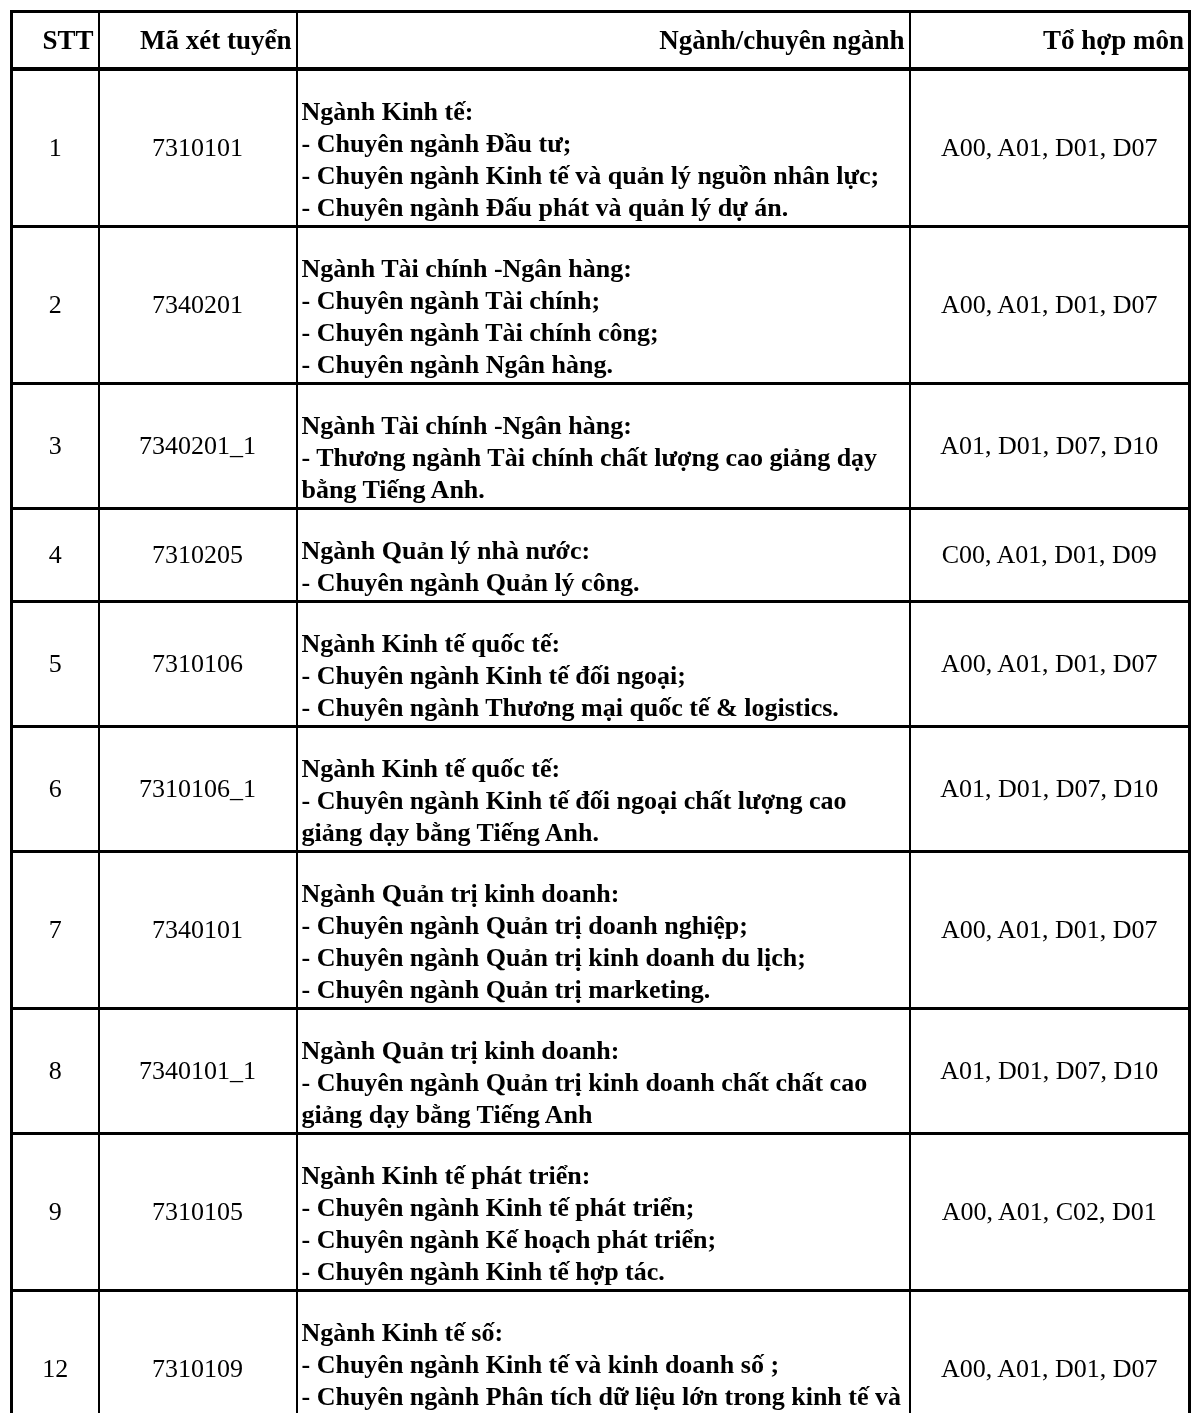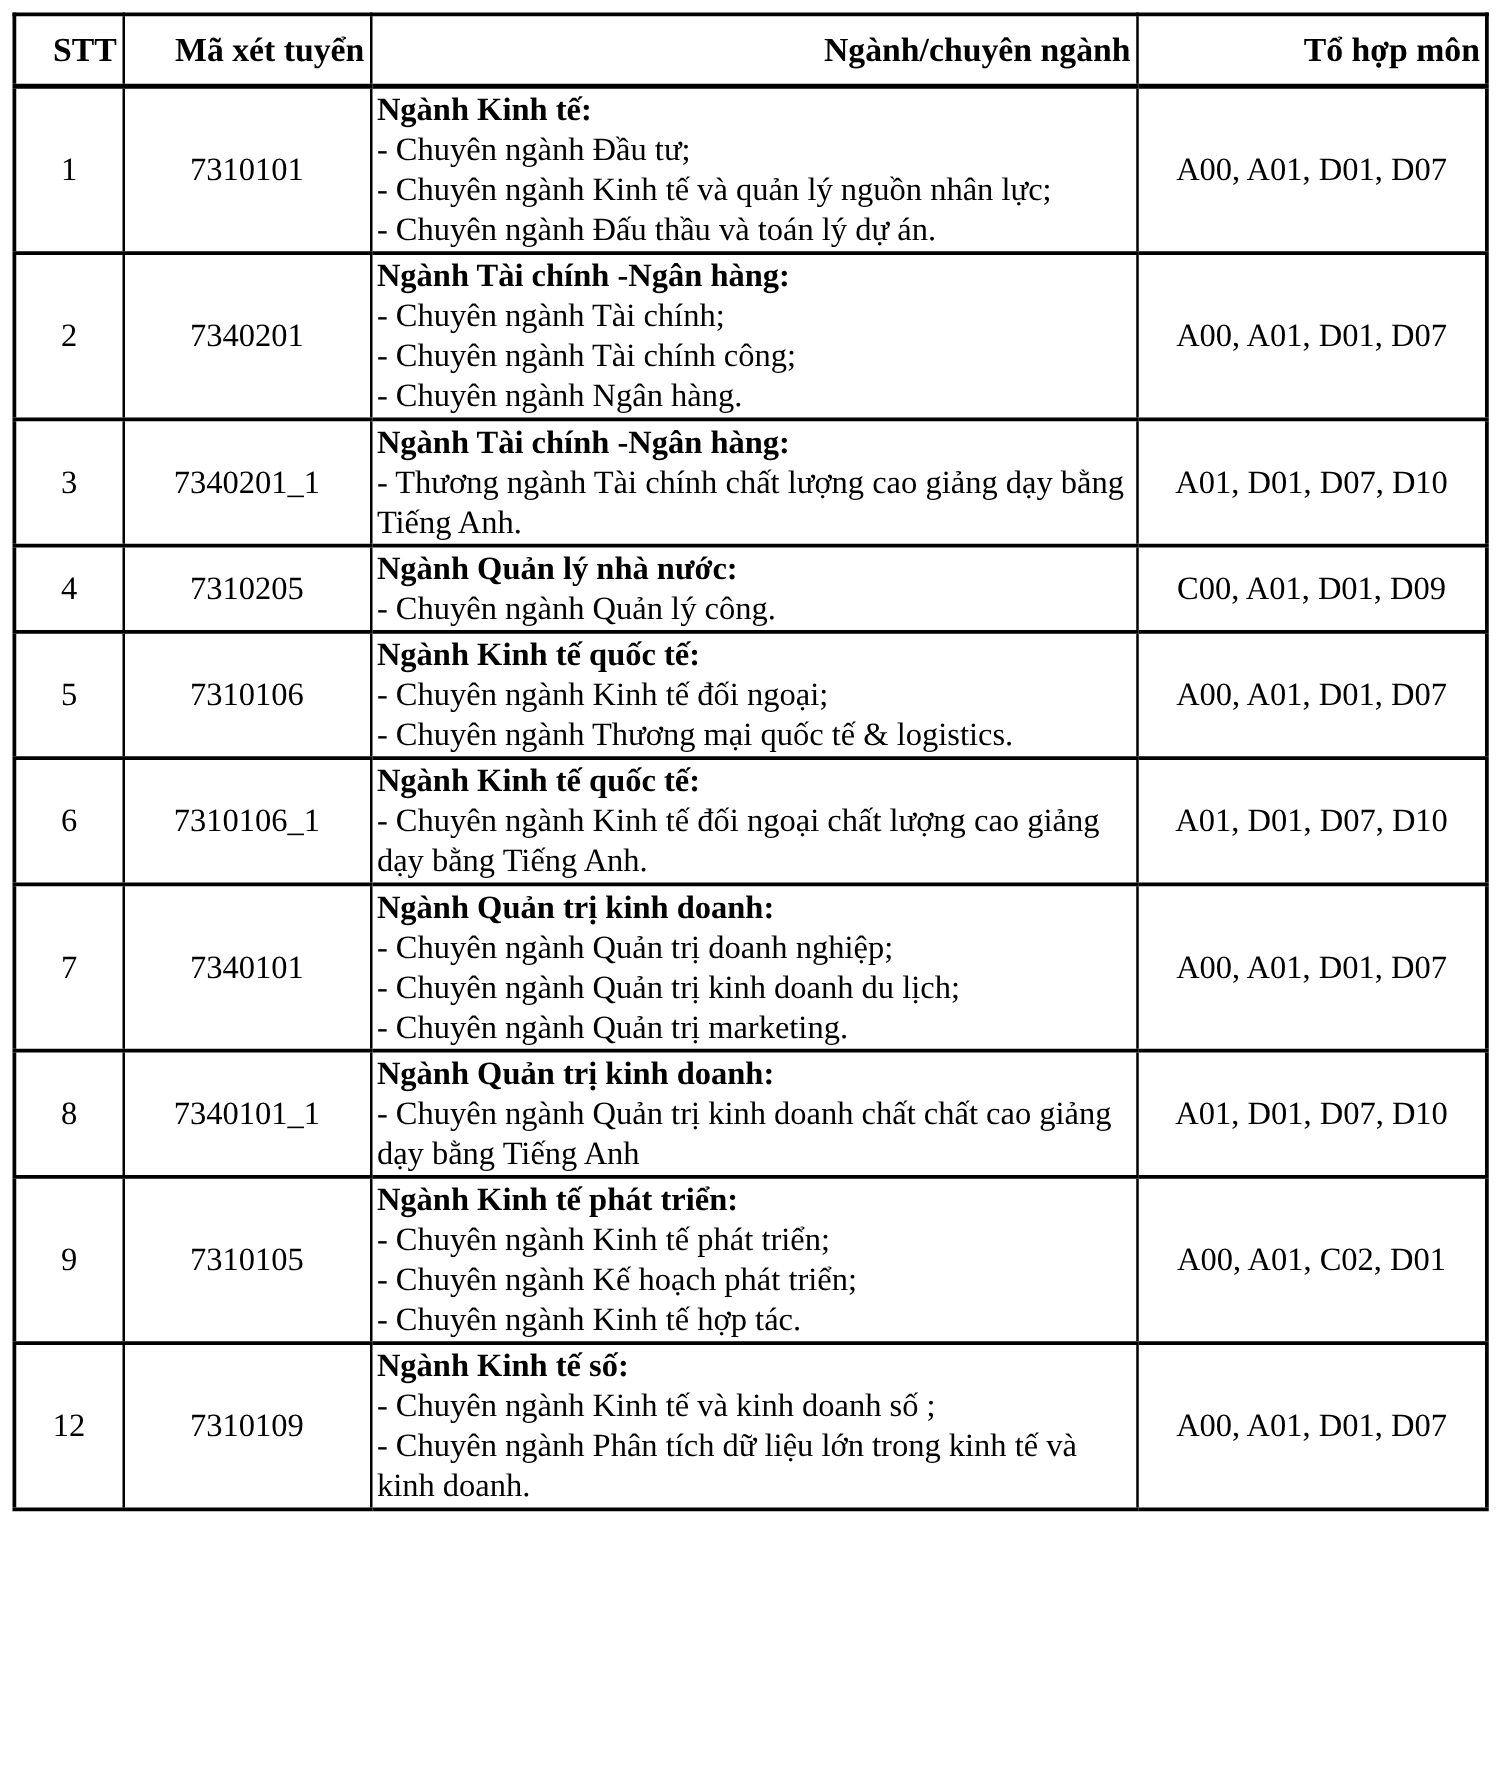--- a/index.html
+++ b/index.html
@@ -52,23 +52,24 @@
   td.cell-center {
     text-align: center;
   }
   td.cell-major {
     text-align: left;
     padding: 2px 8px 2px 11px;
     vertical-align: middle;
   }
   .major-title {
     font-weight: bold;
+    margin-top: 24px;
   }
   .spec-line {
-    font-weight: normal;
+    font-weight: bold;
   }
 </style>
 </head>
 <body>
 
 <div class="table-wrap">
   <table class="admission-table">
     <colgroup>
       <col class="col-stt">
       <col class="col-code">
@@ -85,21 +86,21 @@
     </thead>
     <tbody>
   <tr>
     <td class="cell-center">1</td>
     <td class="cell-center">7310101</td>
     <td class="cell-major">
       <div class="major-title">Ngành Kinh tế:</div>
       <div>
               <div class="spec-line">- Chuyên ngành Đầu tư;</div>
               <div class="spec-line">- Chuyên ngành Kinh tế và quản lý nguồn nhân lực;</div>
-              <div class="spec-line">- Chuyên ngành Đấu thầu và toán lý dự án.</div>
+              <div class="spec-line">- Chuyên ngành Đấu phát và quản lý dự án.</div>
             </div>
     </td>
     <td class="cell-center">A00, A01, D01, D07</td>
   </tr>
 
   <tr>
     <td class="cell-center">2</td>
     <td class="cell-center">7340201</td>
     <td class="cell-major">
       <div class="major-title">Ngành Tài chính -Ngân hàng:</div>

